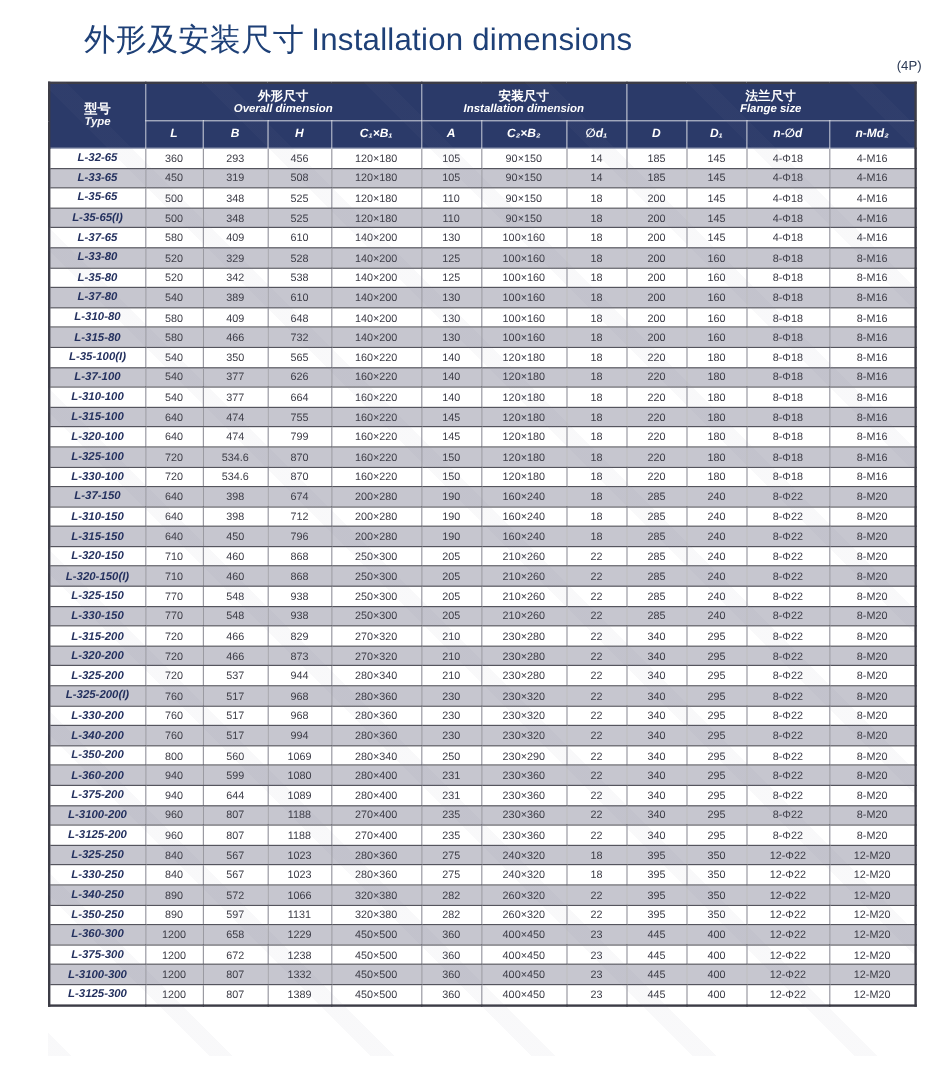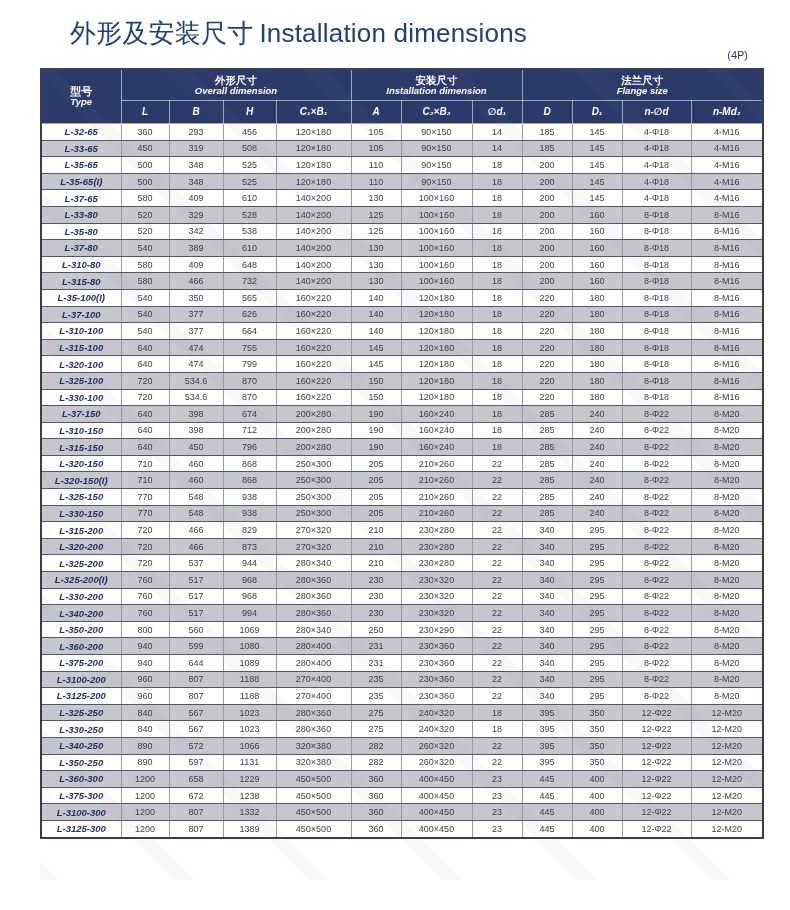--- a/index.html
+++ b/index.html
@@ -11,21 +11,21 @@
     overflow:hidden;
   }
   .page-title{
     position:absolute;left:41px;top:16px;
     font-size:26px;font-weight:normal;color:#1e4077;
     letter-spacing:0.2px;
     margin-left:29px;
   }
   .page-title .zh{margin-right:6px;}
   .pole-note{
-    position:absolute;right:42px;top:49px;
+    position:absolute;right:22px;top:49px;
     font-size:11px;color:#2c3a55;
   }
   .table-wrap{
     position:absolute;left:40px;top:68px;width:722px;
   }
   table{
     border-collapse:collapse;table-layout:fixed;width:722px;
     border:2px solid #3c3c46;
   }
   thead th{

